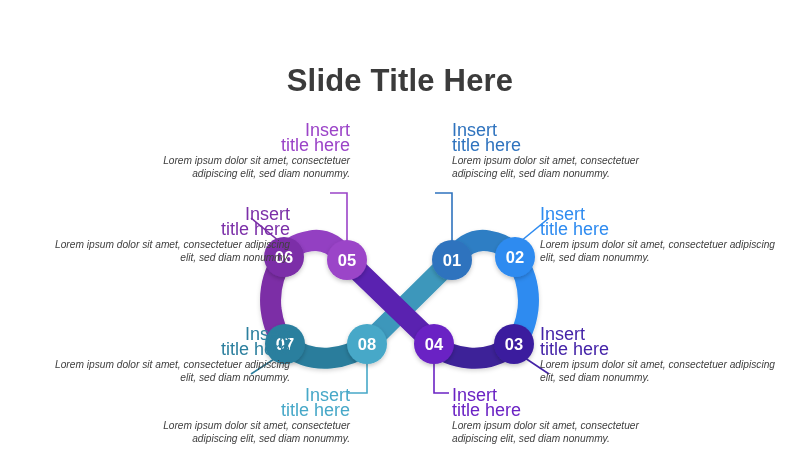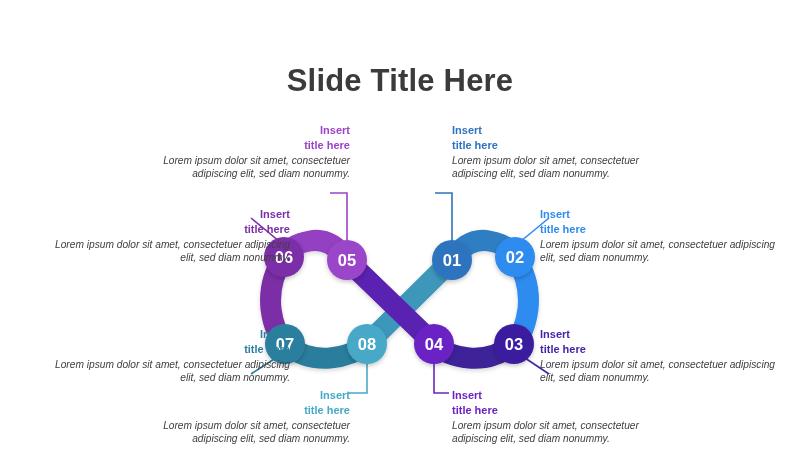--- a/index.html
+++ b/index.html
@@ -12,21 +12,21 @@
 
   #title{
     position:absolute;left:0;top:22px;width:800px;text-align:center;
     font-size:31px;font-weight:bold;color:#3b3b3b;letter-spacing:.2px;
   }
 
   #diagram{position:absolute;left:0;top:0;width:800px;height:450px;}
 
   .txt{position:absolute;}
   .txt .ttl{
-    font-size:11px;font-weight:bold;line-height:14.5px;margin:0 0 2px 0;
+    font-size:18px;font-weight:normal;line-height:14.5px;margin:0 0 2px 0;
   }
   .txt .body{
     font-size:10.2px;line-height:13px;color:#404040;margin:0;font-style:italic;
   }
   .ra{text-align:right;}
   .la{text-align:left;}
 
   
   #t05{left:135px;top:82px;width:215px;}
   #t01{left:452px;top:82px;width:215px;}

